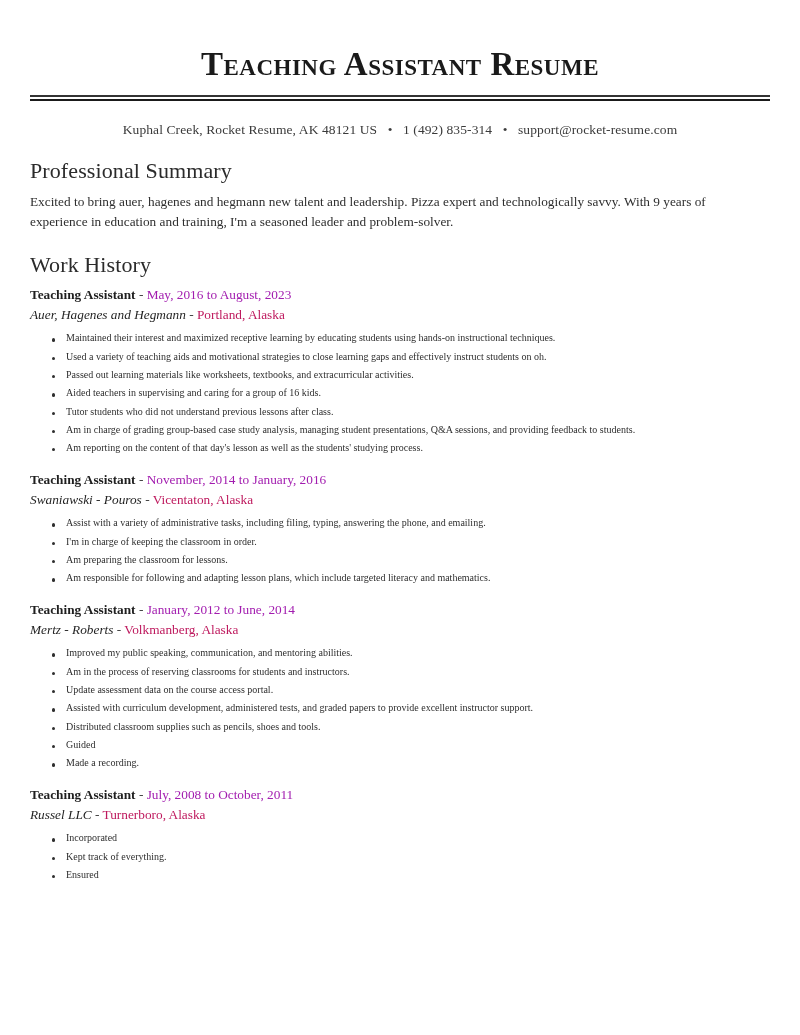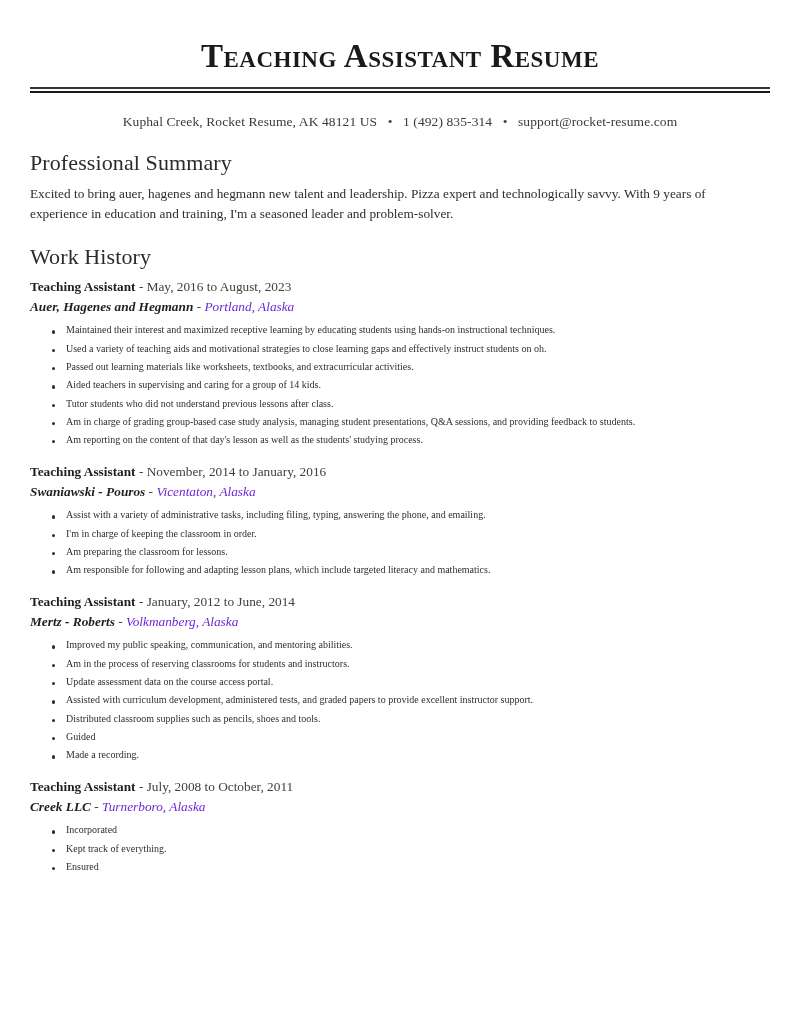--- a/index.html
+++ b/index.html
@@ -11,21 +11,21 @@
     width: 800px;
     height: 1035px;
     font-family: "Liberation Serif", "DejaVu Serif", serif;
     color: #2e2e2e;
     overflow: hidden;
   }
   .page {
     width: 800px;
     height: 754px;
     box-sizing: border-box;
-    padding: 8px 30px;
+    padding: 16px 30px;
     position: relative;
   }
 
   
   .resume-title {
     text-align: center;
     font-size: 33px;
     font-weight: bold;
     font-variant: small-caps;
     letter-spacing: 0.5px;
@@ -96,35 +96,34 @@
     color: #2e2e2e;
   }
   .job-title {
     font-weight: bold;
     color: #1f1f1f;
   }
   .dash {
     color: #3a3a3a;
   }
   .job-dates {
-    color: #404040;
+    color: #a21caf;
   }
   .job-line2 {
     font-size: 13.3px;
     line-height: 1.5;
     color: #2e2e2e;
   }
   .job-company {
-    font-weight: bold;
+    font-weight: normal;
     font-style: italic;
     color: #1f1f1f;
   }
   .job-location {
-    font-style: italic;
-    color: #6d28d9;
+    color: #be185d;
   }
 
   ul.bullets {
     margin: 6px 0 0 0;
     padding: 0 0 0 22px;
     list-style: none;
   }
   ul.bullets li {
     position: relative;
     font-size: 10px;
@@ -180,21 +179,21 @@
       </div>
       <div class="job-line2">
         <span class="job-company">Auer, Hagenes and Hegmann</span>
         <span class="dash">-</span>
         <span class="job-location">Portland, Alaska</span>
       </div>
       <ul class="bullets">
         <li>Maintained their interest and maximized receptive learning by educating students using hands-on instructional techniques.</li>
         <li>Used a variety of teaching aids and motivational strategies to close learning gaps and effectively instruct students on oh.</li>
         <li>Passed out learning materials like worksheets, textbooks, and extracurricular activities.</li>
-        <li>Aided teachers in supervising and caring for a group of 14 kids.</li>
+        <li>Aided teachers in supervising and caring for a group of 16 kids.</li>
         <li>Tutor students who did not understand previous lessons after class.</li>
         <li>Am in charge of grading group-based case study analysis, managing student presentations, Q&amp;A sessions, and providing feedback to students.</li>
         <li>Am reporting on the content of that day's lesson as well as the students' studying process.</li>
       </ul>
     </div>
 
     <div class="job">
       <div class="job-line1">
         <span class="job-title">Teaching Assistant</span>
         <span class="dash">-</span>
@@ -235,21 +234,21 @@
       </ul>
     </div>
 
     <div class="job">
       <div class="job-line1">
         <span class="job-title">Teaching Assistant</span>
         <span class="dash">-</span>
         <span class="job-dates">July, 2008 to October, 2011</span>
       </div>
       <div class="job-line2">
-        <span class="job-company">Creek LLC</span>
+        <span class="job-company">Russel LLC</span>
         <span class="dash">-</span>
         <span class="job-location">Turnerboro, Alaska</span>
       </div>
       <ul class="bullets">
         <li>Incorporated</li>
         <li>Kept track of everything.</li>
         <li>Ensured</li>
 
       </ul>
     </div>

